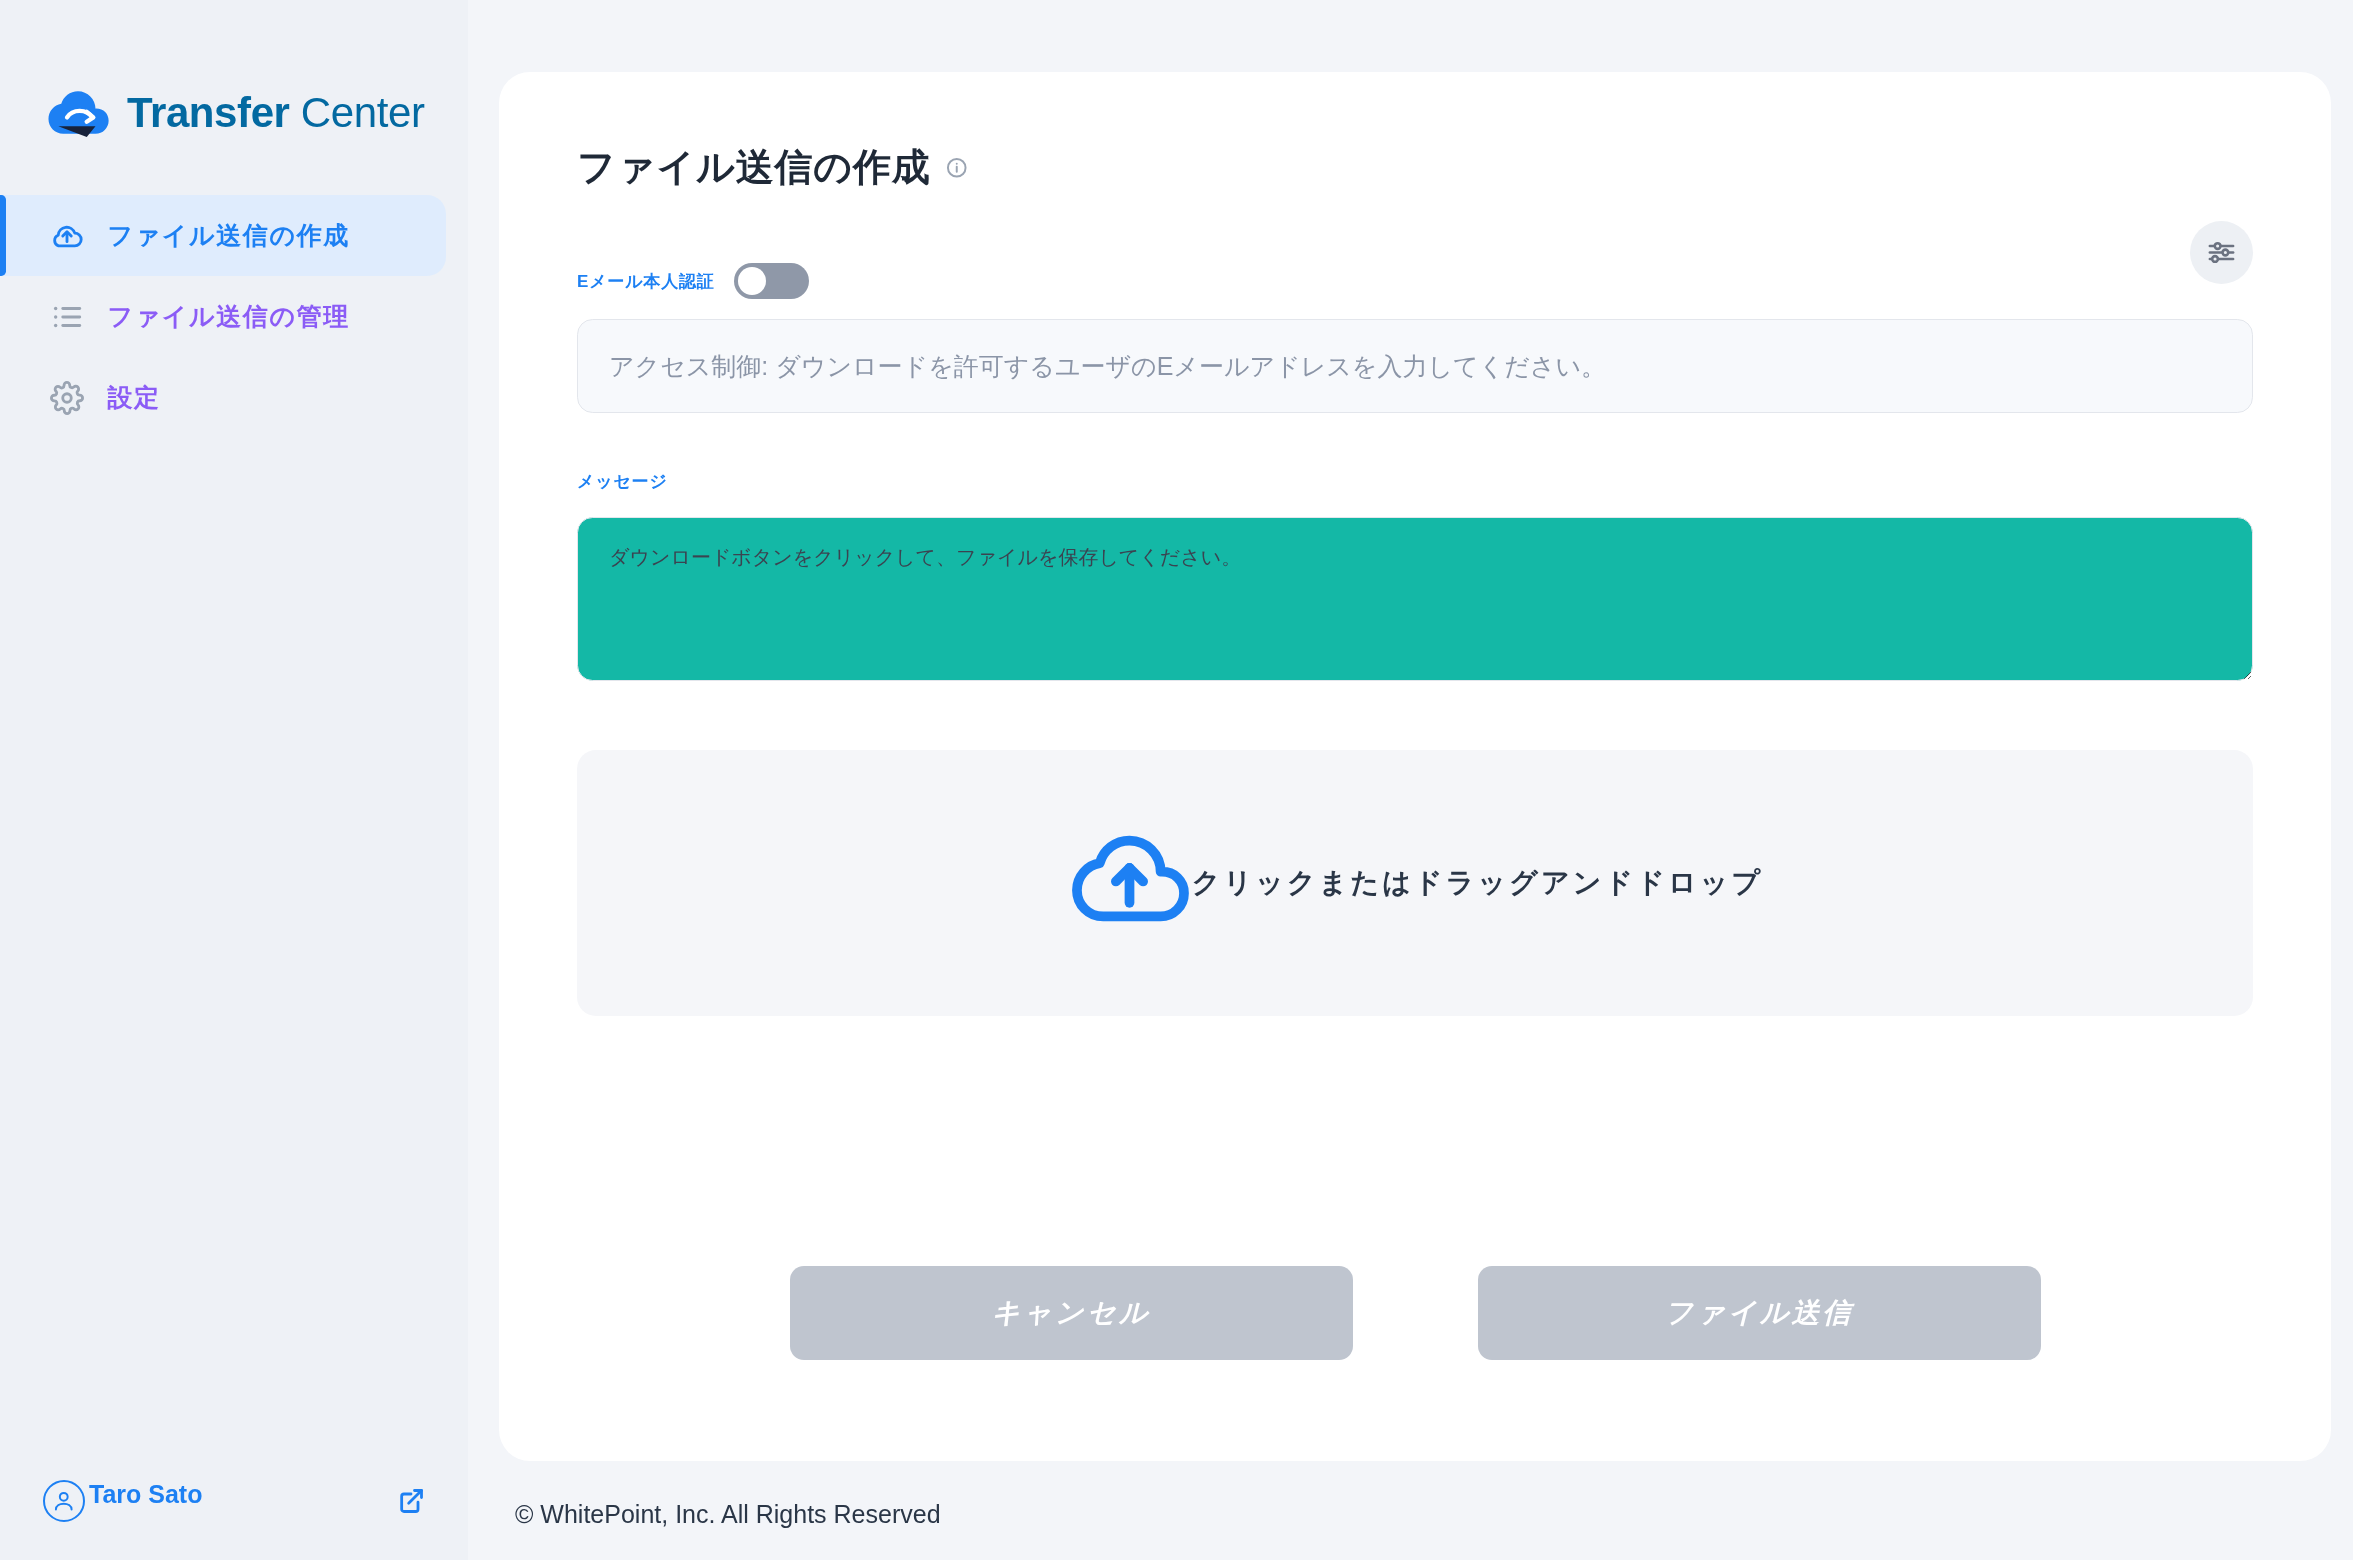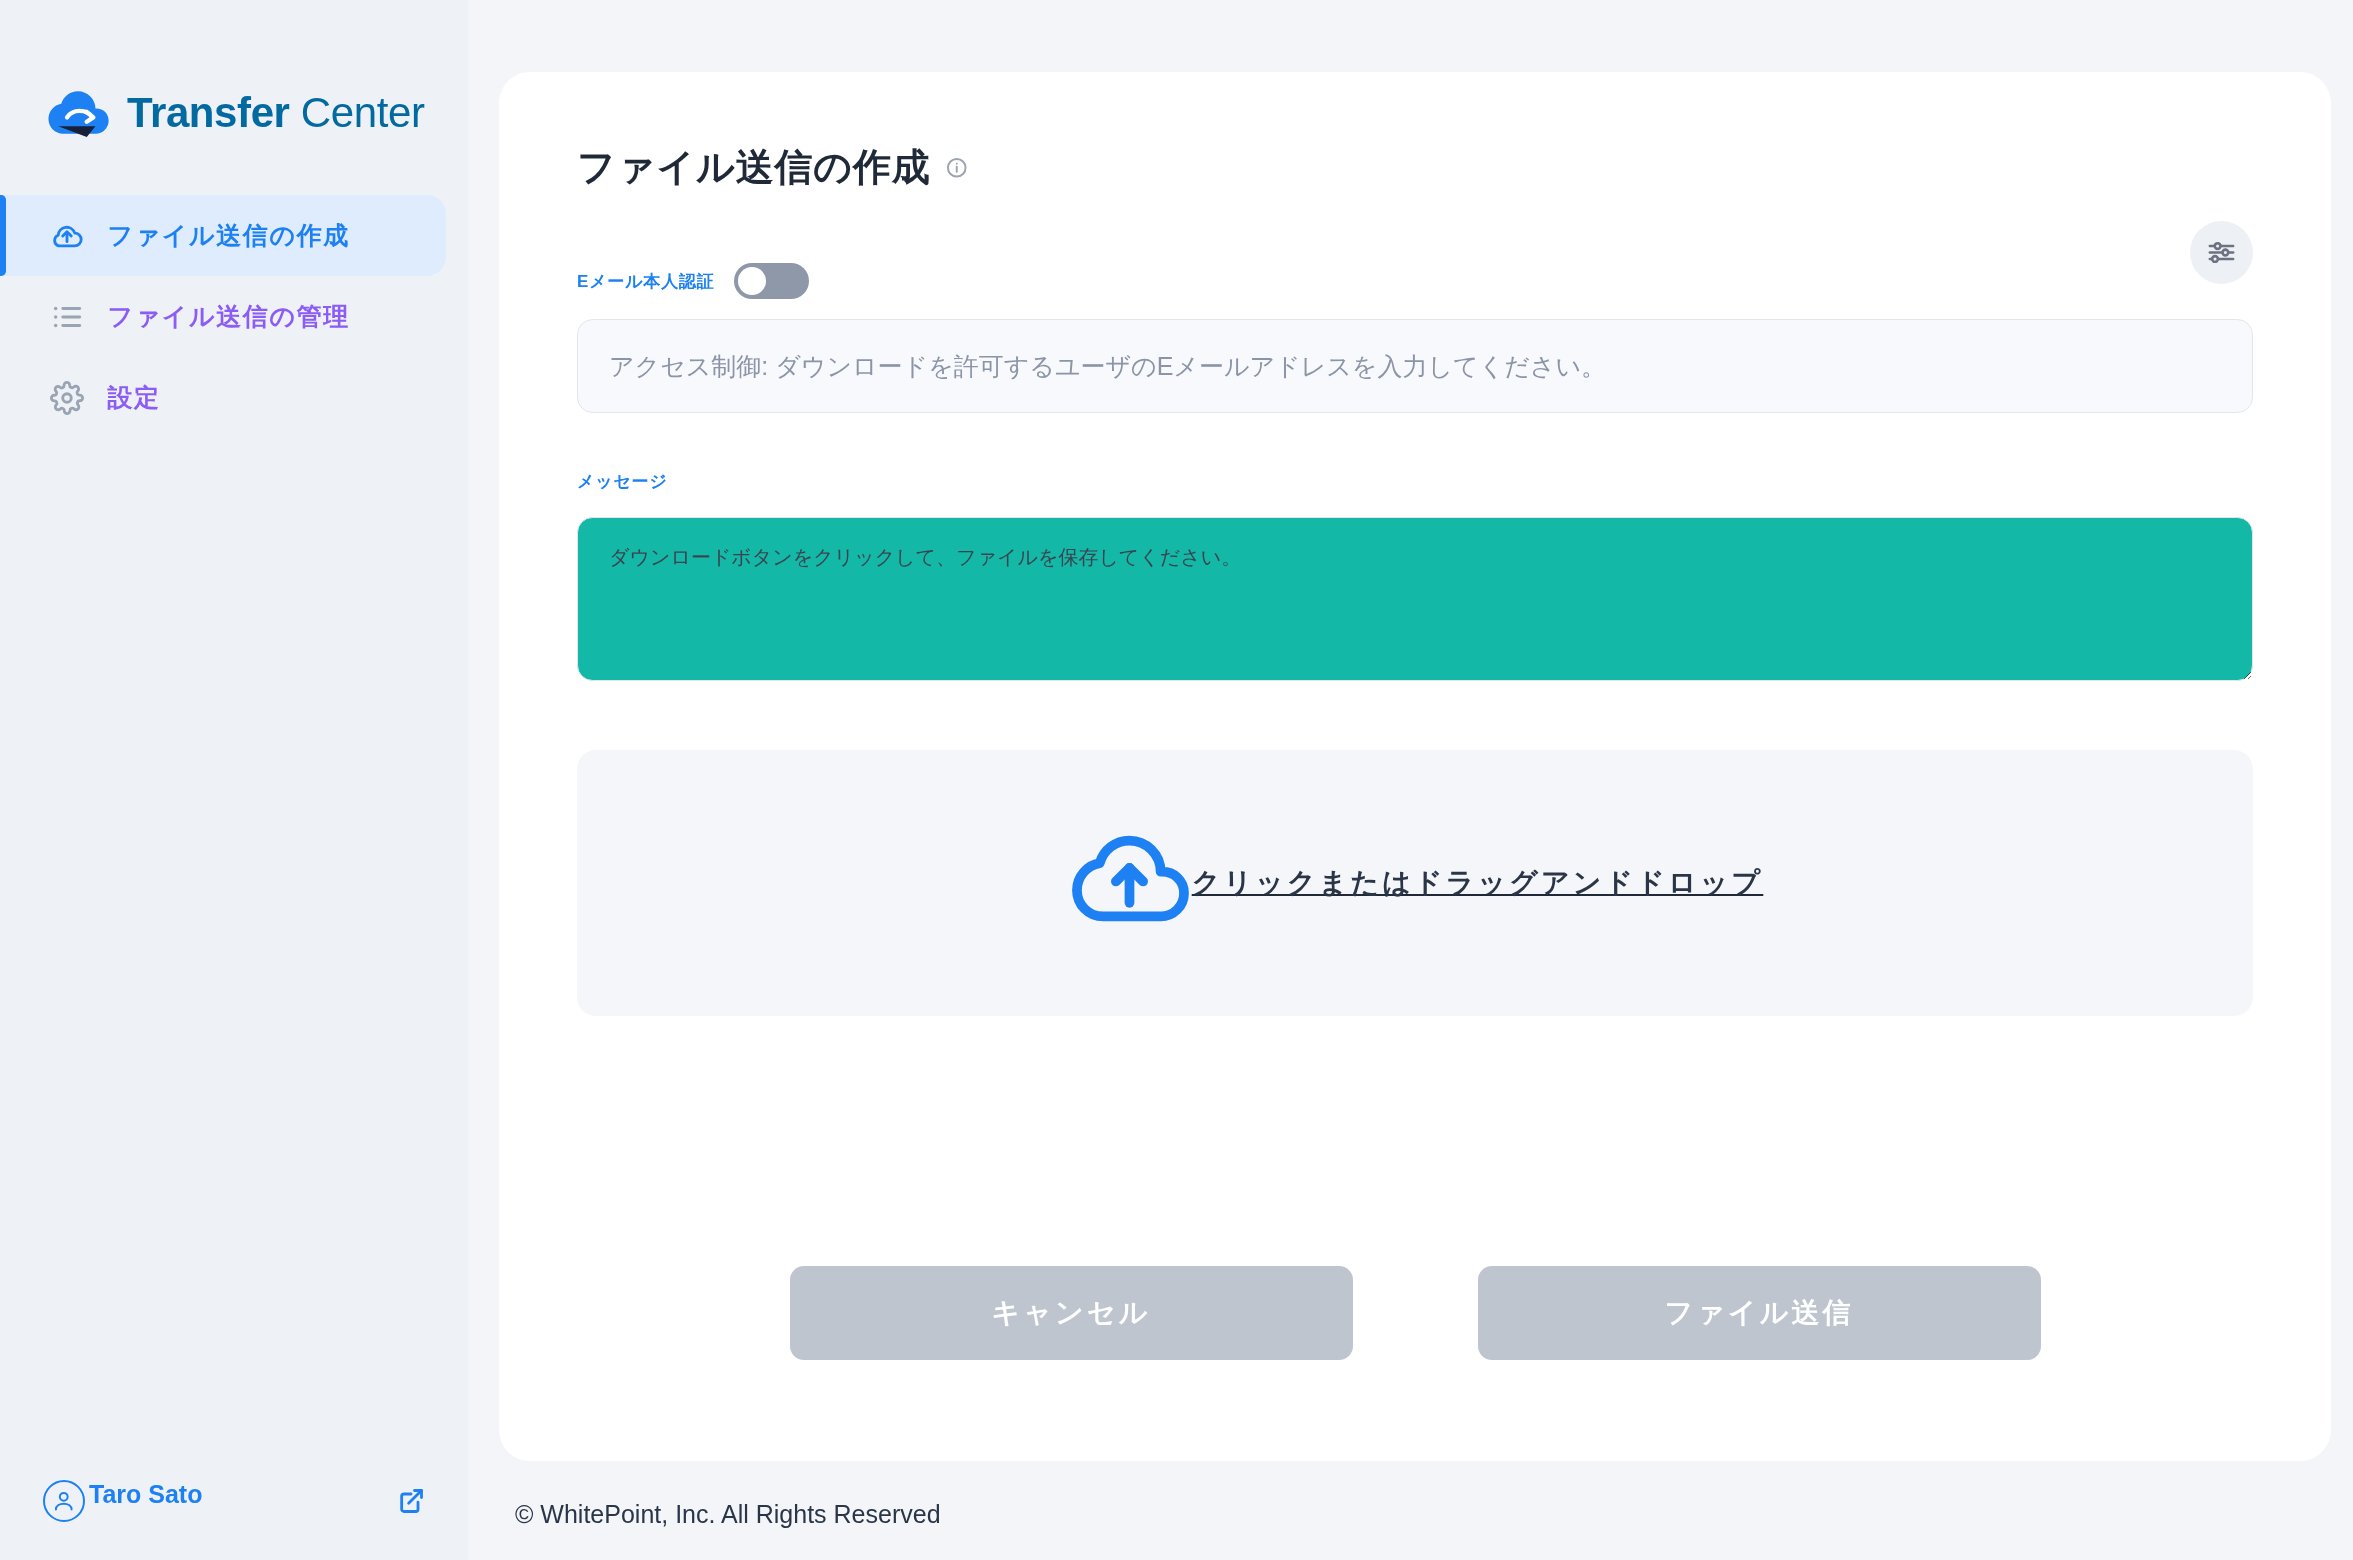--- a/index.html
+++ b/index.html
@@ -148,21 +148,20 @@
       font-family: Liberation Serif, serif;
     }
 
     .dropzone {
       margin-top: 63px;
       height: 266px;
       border-radius: 19px;
       background: #f5f6f9;
       display: flex; align-items: center; justify-content: center;
       cursor: pointer;
-      text-decoration: underline;
     }
     .dropzone svg { width: 125px; height: 109px; }
     .dropzone-text { font-size: 28px; font-weight: 800; color: #2a3647; letter-spacing: 3.1px; }
 
     .actions {
       margin-top: 250px;
       display: flex;
       gap: 125px;
       justify-content: center;
       padding: 0 78px;
@@ -172,20 +171,21 @@
       max-width: 563px;
       height: 94px;
       border-radius: 14px;
       border: none;
       background: #bfc5cf;
       color: #ffffff;
       font-size: 28px;
       font-weight: 800;
       letter-spacing: 3.1px;
       cursor: pointer;
+      font-style: italic;
     }
 
     .footer-bar {
       padding: 23.5px 47px 31px 47px;
       font-size: 25px;
       color: #2a3647;
       font-weight: 500;
     }
   </style>
 </head>

